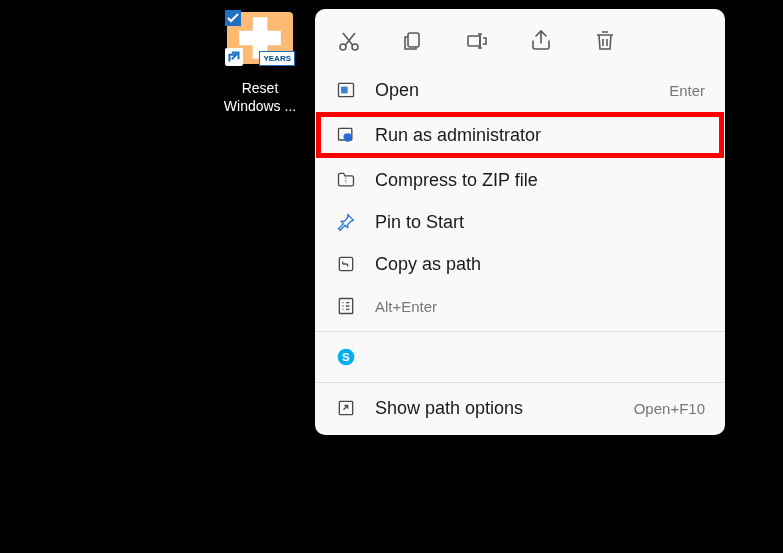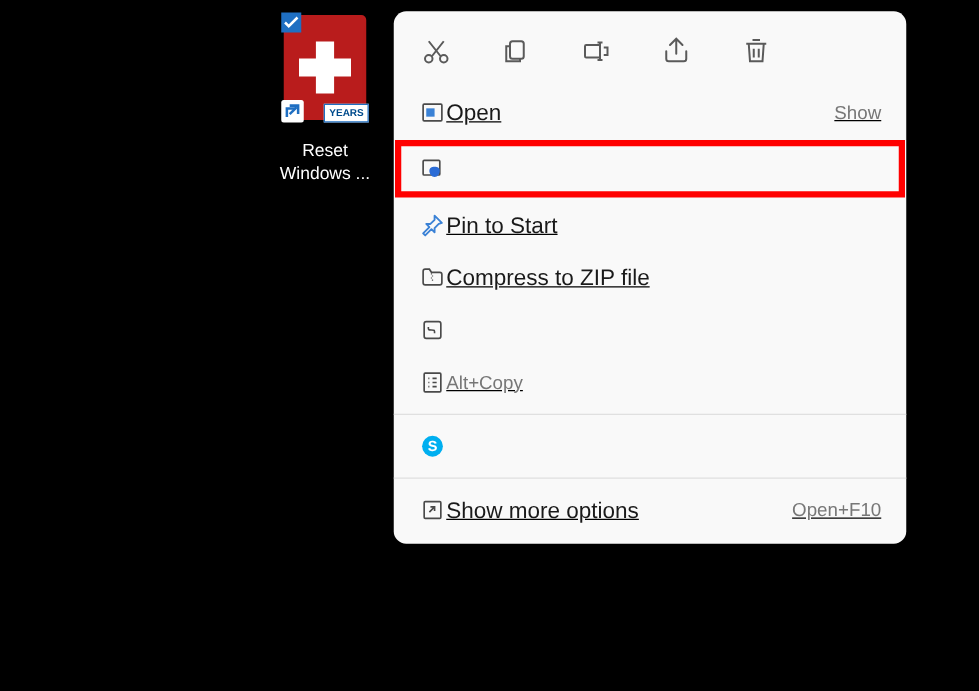--- a/index.html
+++ b/index.html
@@ -13,24 +13,24 @@
     }
     .desktop-icon {
       position: absolute;
       left: 218px;
       top: 12px;
       width: 84px;
       text-align: center;
     }
     .desktop-icon-img {
       width: 66px;
-      height: 84px;
+      height: 52px;
       margin: 0 auto;
       position: relative;
-      background: #b91c1c;
+      background: #fdba74;
       border-radius: 4px;
       display: flex;
       align-items: center;
       justify-content: center;
     }
     .desktop-icon-img svg { width: 52px; height: 52px; }
     .checkmark {
       position: absolute;
       top: -2px;
       left: -2px;
@@ -94,22 +94,22 @@
       align-items: center;
       justify-content: center;
       cursor: pointer;
       color: #5a5a5a;
     }
     .menu-item {
       display: flex;
       align-items: center;
       padding: 10px 20px 10px 20px;
       cursor: pointer;
+      gap: 18px;
       position: relative;
-      text-decoration: underline;
     }
     .menu-item.highlighted {
       outline: 5px solid #ff0000;
       outline-offset: -3px;
       margin: 3px 3px;
       padding: 10px 17px;
     }
     .menu-icon {
       width: 22px;
       height: 22px;
@@ -193,69 +193,71 @@
   </div>
 
   <div class="menu-item">
     <span class="menu-icon">
       <svg width="20" height="20" viewBox="0 0 24 24" fill="none" stroke="#4a4a4a" stroke-width="1.6">
           <rect x="3" y="4" width="18" height="16" rx="1"></rect>
           <rect x="6" y="8" width="8" height="8" fill="#3b82d6" stroke="none"></rect>
         </svg>
     </span>
     <span class="menu-label">Open</span>
-    <span class="menu-shortcut">Show</span>
+    <span class="menu-shortcut">Enter</span>
   </div>
 
   <div class="menu-item highlighted">
     <span class="menu-icon">
       <svg width="20" height="20" viewBox="0 0 24 24" fill="none">
           <rect x="3" y="4" width="16" height="14" rx="1" stroke="#4a4a4a" stroke-width="1.6"></rect>
           <path d="M14 10 c3 0 5 1 5 4 s-2 6-5 6-5-3-5-6 2-4 5-4z" fill="#2b6cd6"></path>
         </svg>
     </span>
-  </div>
-
+    <span class="menu-label">Run as administrator</span>
+  </div>
+
+
+  <div class="menu-item">
+    <span class="menu-icon">
+      <svg width="20" height="20" viewBox="0 0 24 24" fill="none" stroke="#4a4a4a" stroke-width="1.6">
+          <path d="M3 6 a2 2 0 0 1 2-2 h4 l2 3 h8 a2 2 0 0 1 2 2 v8 a2 2 0 0 1-2 2 H5 a2 2 0 0 1-2-2 z"></path>
+          <path d="M11 8 v1 m1 1 v1 m-1 1 v1 m1 1 v1" stroke-width="1.2"></path>
+        </svg>
+    </span>
+    <span class="menu-label">Compress to ZIP file</span>
+  </div>
 
   <div class="menu-item">
     <span class="menu-icon">
       <svg width="20" height="20" viewBox="0 0 24 24" fill="none" stroke="#3b82d6" stroke-width="1.8">
           <path d="M14 3 l7 7 -3 1 -4 4 0 4 -3-3 -6 6 -2-2 6-6 -3-3 4 0 4-4 z" stroke-linejoin="round"></path>
         </svg>
     </span>
     <span class="menu-label">Pin to Start</span>
   </div>
 
   <div class="menu-item">
     <span class="menu-icon">
       <svg width="20" height="20" viewBox="0 0 24 24" fill="none" stroke="#4a4a4a" stroke-width="1.6">
-          <path d="M3 6 a2 2 0 0 1 2-2 h4 l2 3 h8 a2 2 0 0 1 2 2 v8 a2 2 0 0 1-2 2 H5 a2 2 0 0 1-2-2 z"></path>
-          <path d="M11 8 v1 m1 1 v1 m-1 1 v1 m1 1 v1" stroke-width="1.2"></path>
-        </svg>
-    </span>
-    <span class="menu-label">Compress to ZIP file</span>
-  </div>
-
-  <div class="menu-item">
-    <span class="menu-icon">
-      <svg width="20" height="20" viewBox="0 0 24 24" fill="none" stroke="#4a4a4a" stroke-width="1.6">
           <rect x="4" y="4" width="16" height="16" rx="2"></rect>
           <path d="M8 9 c0 3 0 3 3 3 s3 0 3 3"></path>
         </svg>
     </span>
+    <span class="menu-label">Copy as path</span>
   </div>
 
   <div class="menu-item">
     <span class="menu-icon">
       <svg width="20" height="20" viewBox="0 0 24 24" fill="none" stroke="#4a4a4a" stroke-width="1.6">
           <rect x="4" y="3" width="16" height="18" rx="1"></rect>
           <path d="M8 8 h1 m3 0 h4 M8 12 h1 m3 0 h4 M8 16 h1 m3 0 h4"></path>
         </svg>
     </span>
-    <span class="menu-shortcut">Alt+Copy</span>
+    <span class="menu-shortcut">Alt+Enter</span>
   </div>
 
   <div class="separator"></div>
 
   <div class="menu-item">
     <span class="menu-icon">
       <svg width="20" height="20" viewBox="0 0 24 24">
           <circle cx="12" cy="12" r="10" fill="#00aff0"></circle>
           <text x="12" y="17" text-anchor="middle" font-size="14" font-weight="bold" fill="#fff">S</text>
         </svg>
@@ -264,16 +266,16 @@
 
   <div class="separator"></div>
 
   <div class="menu-item">
     <span class="menu-icon">
       <svg width="20" height="20" viewBox="0 0 24 24" fill="none" stroke="#4a4a4a" stroke-width="1.6">
           <rect x="4" y="4" width="16" height="16" rx="1"></rect>
           <path d="M9 14 l5-5 M14 13 v-4 h-4"></path>
         </svg>
     </span>
-    <span class="menu-label">Show more options</span>
+    <span class="menu-label">Show path options</span>
     <span class="menu-shortcut">Open+F10</span>
   </div>
 </div>
 
 </body></html>

